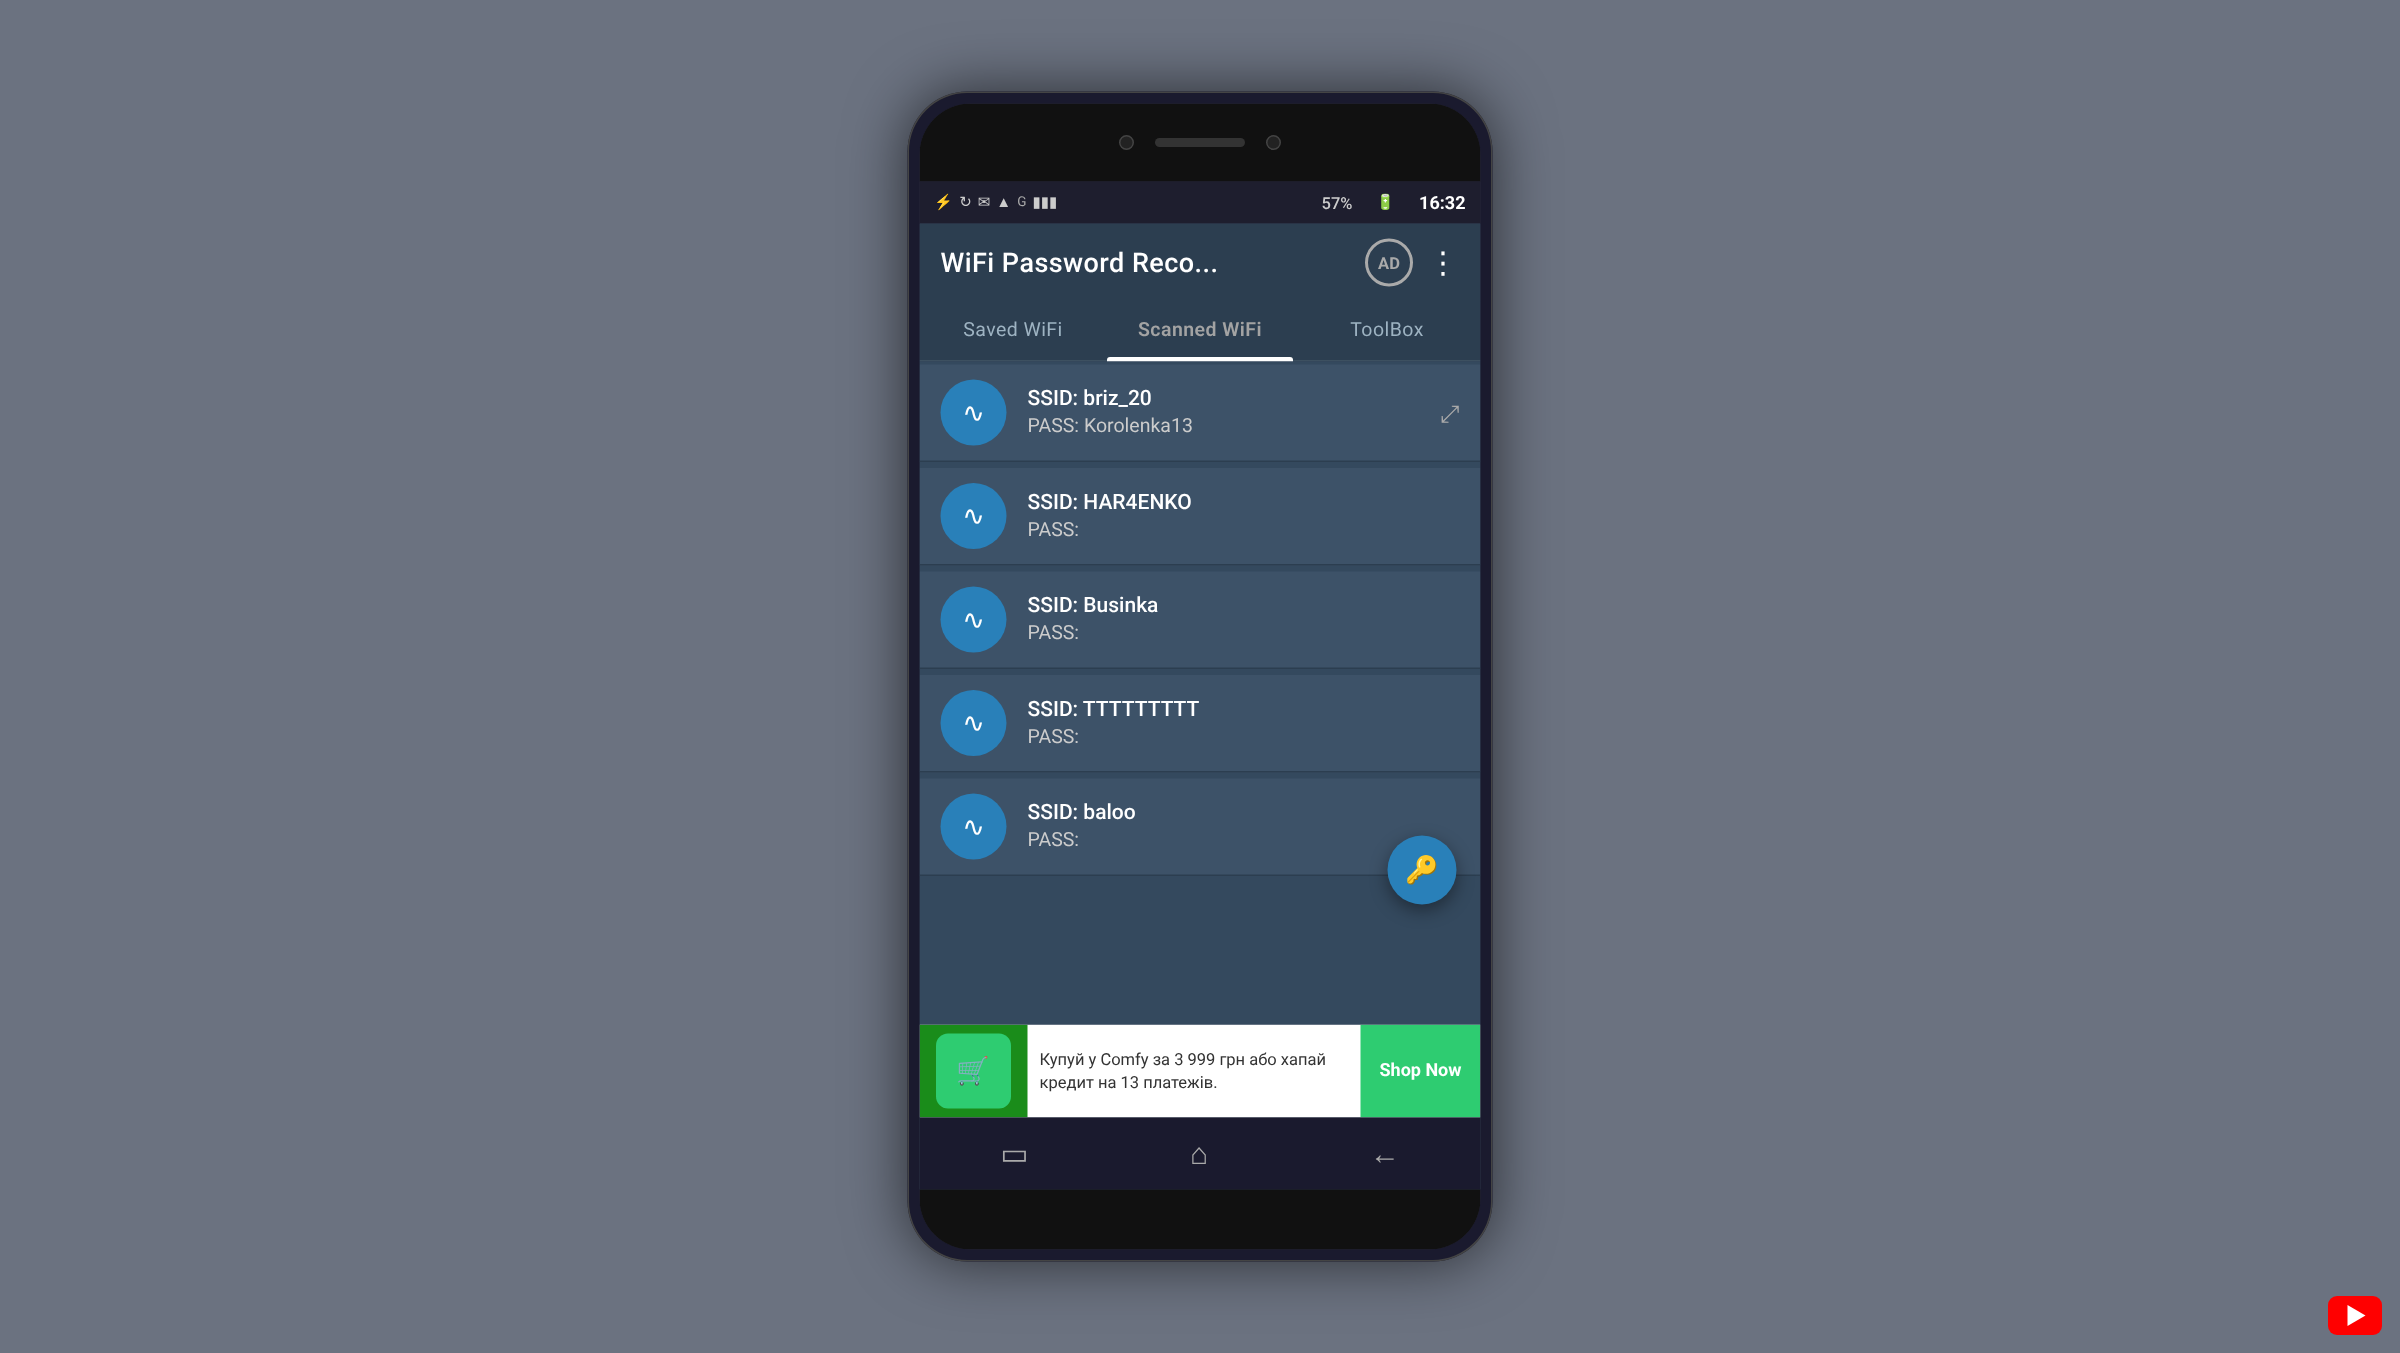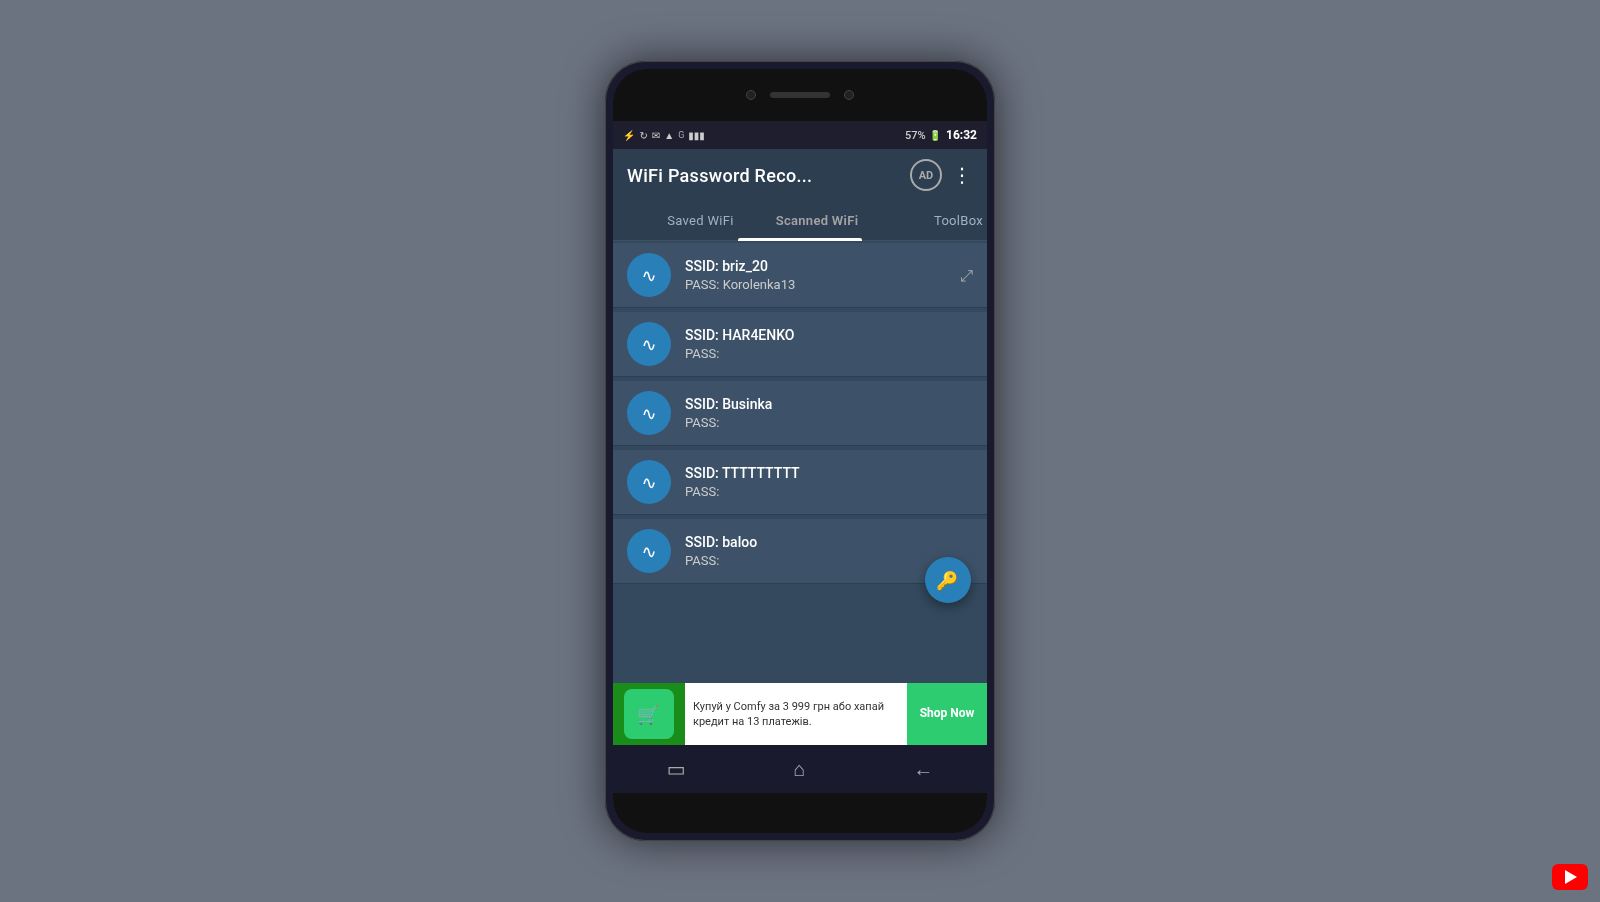--- a/index.html
+++ b/index.html
@@ -79,21 +79,21 @@
     }
 
     .status-icon {
       font-size: 10px;
       color: #ccc;
     }
 
     .status-right {
       display: flex;
       align-items: center;
-      gap: 4px;
+      gap: 16px;
       font-size: 11px;
       color: #ccc;
       font-weight: 500;
     }
 
     .status-time {
       font-size: 12px;
       font-weight: bold;
       color: #fff;
     }
@@ -155,21 +155,21 @@
     .tabs {
       display: flex;
       background: #2c3e50;
       flex-shrink: 0;
       border-bottom: 1px solid #3d5060;
     }
 
     .tab {
       flex: 1;
       padding: 12px 4px;
-      text-align: right;
+      text-align: center;
       font-size: 13px;
       color: #9eb3c2;
       cursor: pointer;
       position: relative;
       letter-spacing: 0.3px;
     }
 
     .tab.active {
       color: #a3a3a3;
       font-weight: 600;

